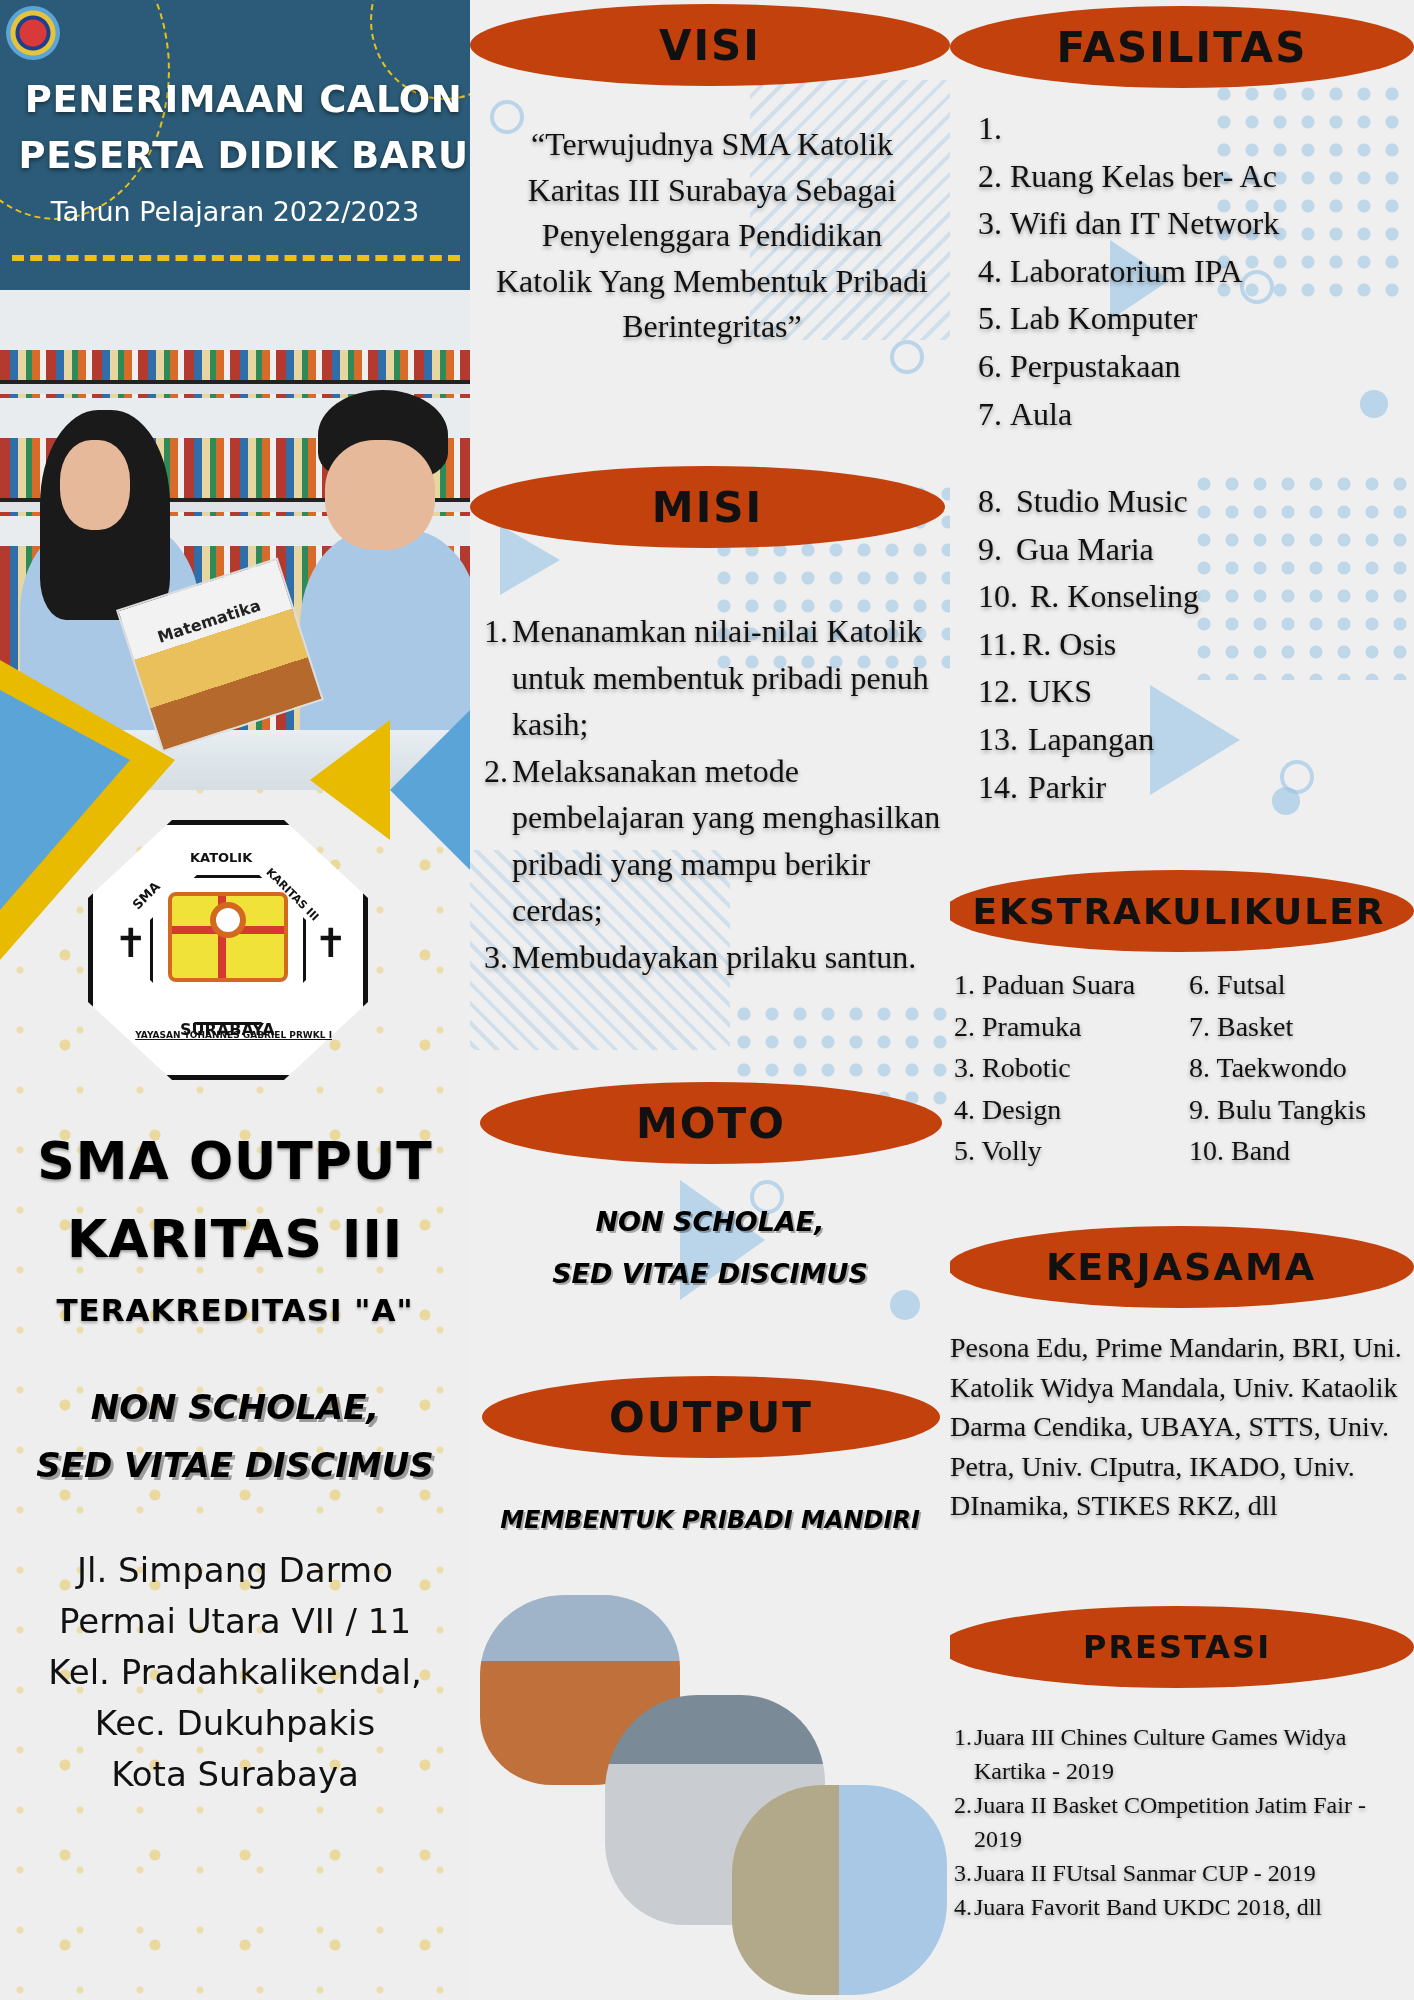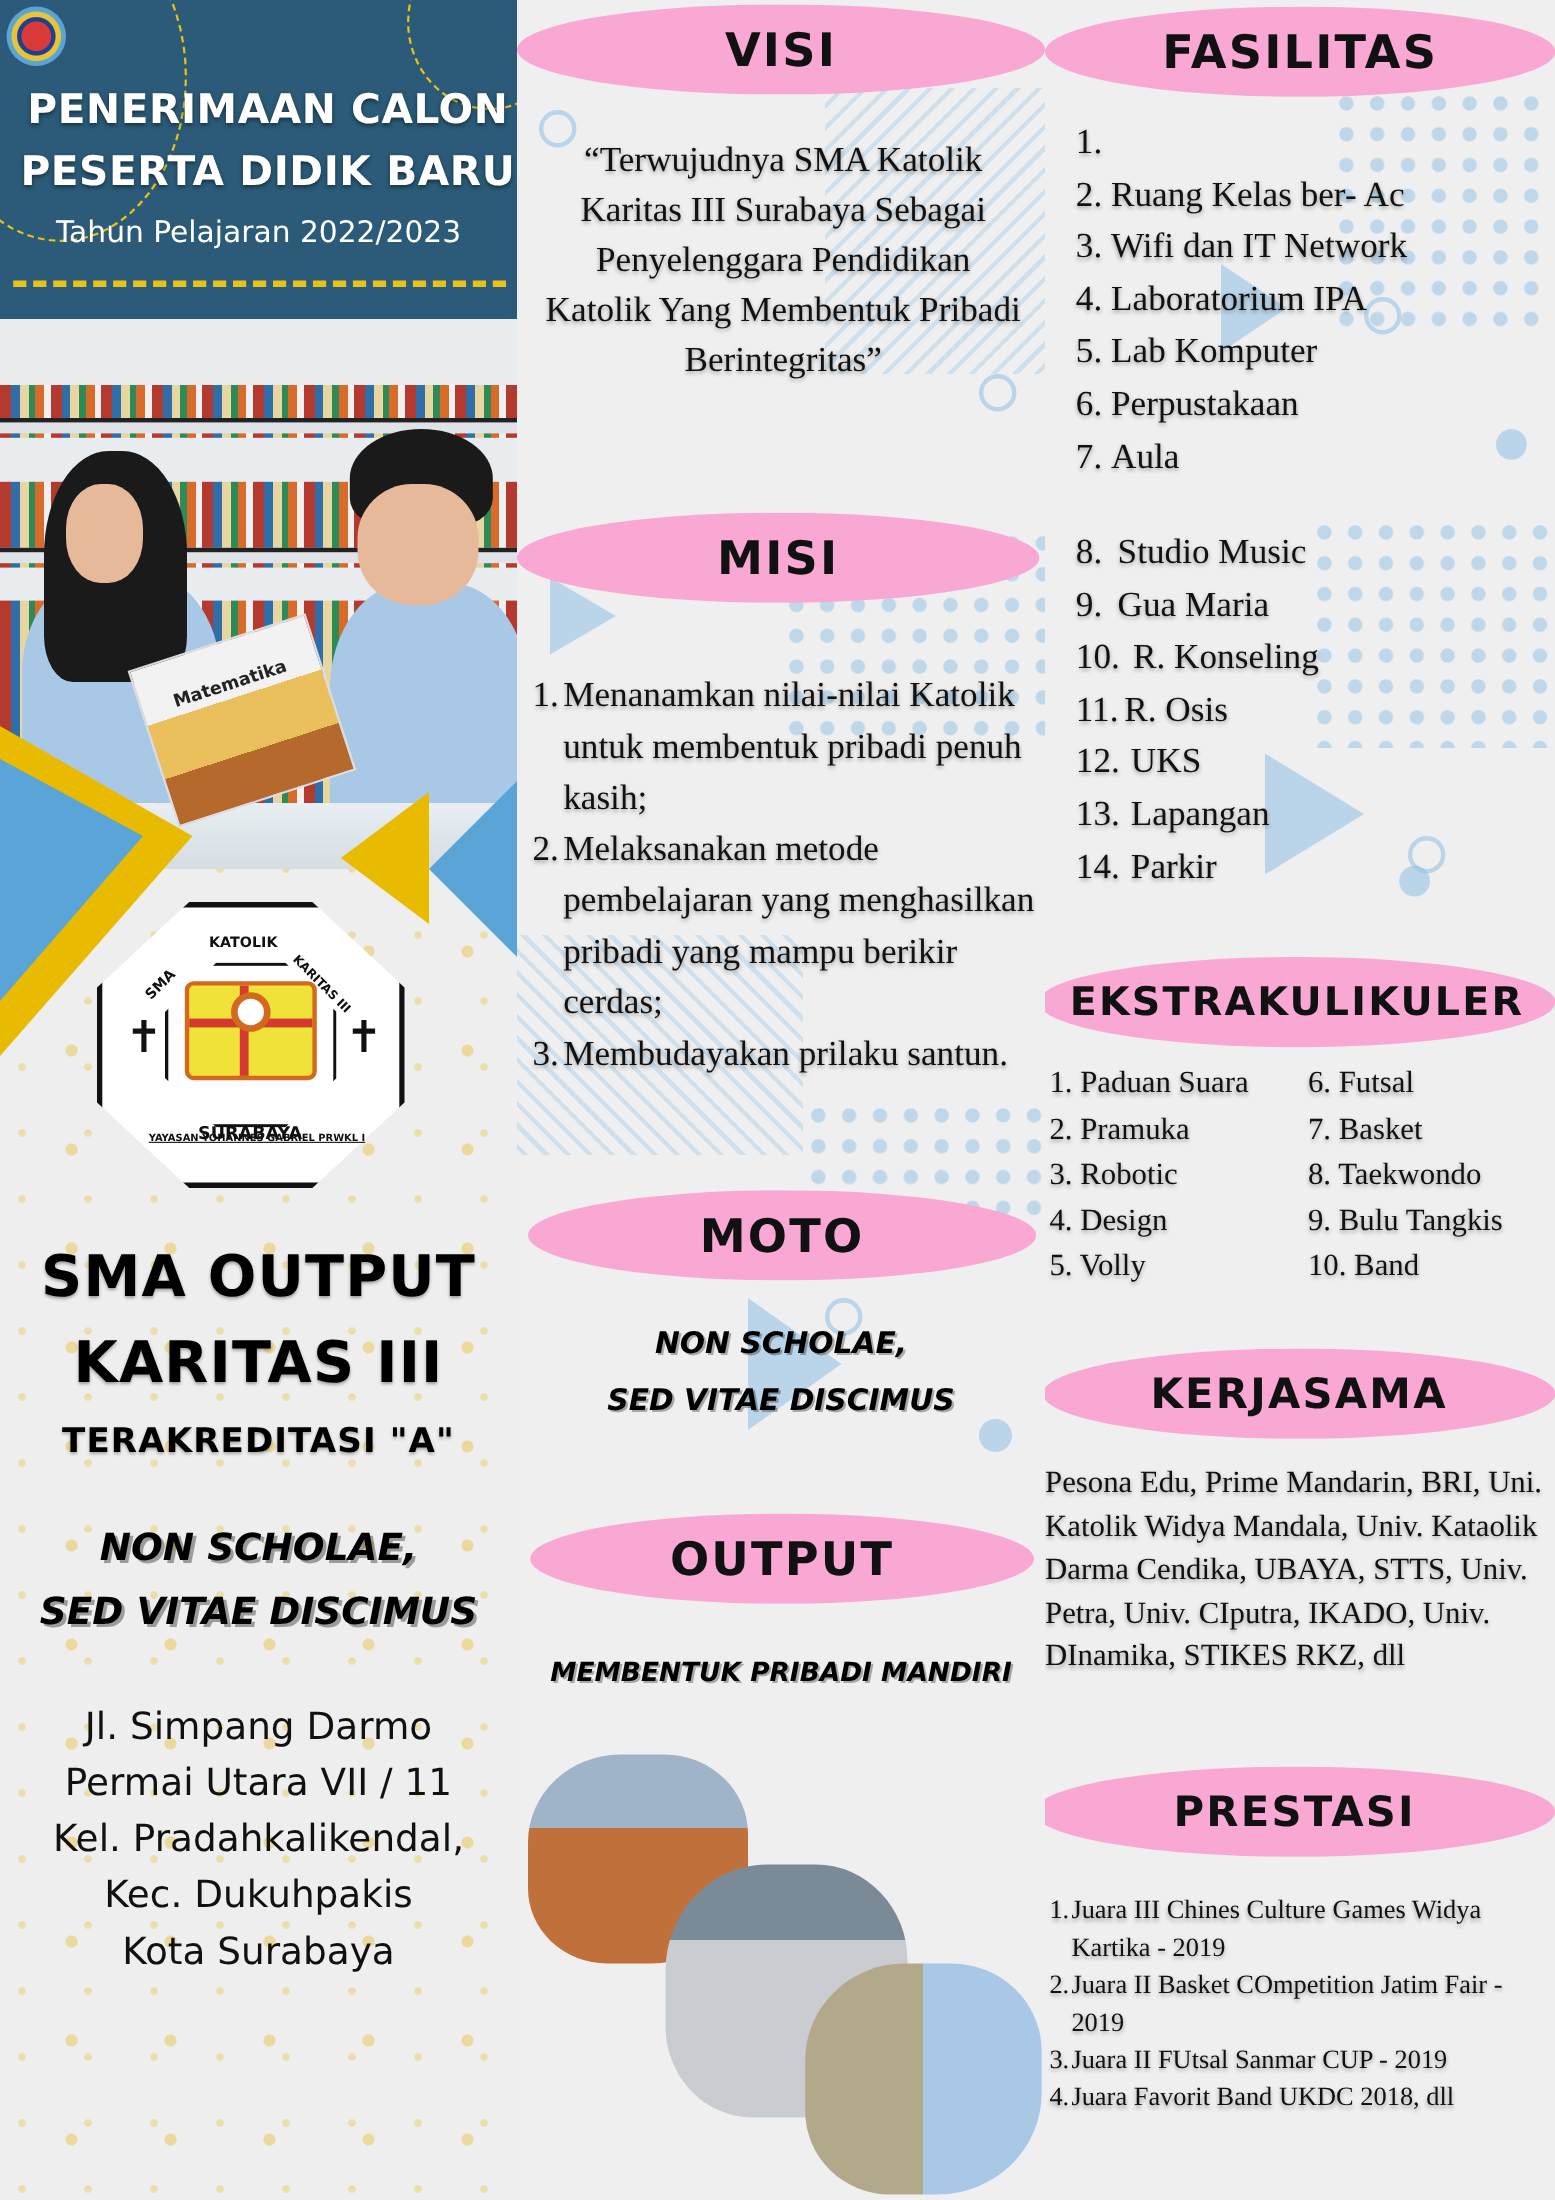--- a/index.html
+++ b/index.html
@@ -66,21 +66,21 @@
   
   .panel { position: absolute; top: 0; height: 2000px; overflow: hidden; }
   .mid { left: 470px; width: 480px; }
   .right { left: 950px; width: 464px; }
   .bg-stripes { position: absolute; background: repeating-linear-gradient(135deg, transparent 0 10px, rgba(150,195,228,0.35) 10px 14px); }
   .bg-dots { position: absolute; background-image: radial-gradient(circle, rgba(150,195,228,0.55) 6px, transparent 7px); background-size: 28px 28px; }
   .bg-circle { position: absolute; border-radius: 50%; border: 4px solid rgba(150,195,228,0.6); }
   .bg-fcircle { position: absolute; border-radius: 50%; background: rgba(150,195,228,0.6); }
   .bg-tri { position: absolute; width: 0; height: 0; }
 
-  .banner { position: absolute; height: 82px; background: #f9a8d4;
+  .banner { position: absolute; height: 82px; background: #c2410c;
     clip-path: ellipse(50% 50% at 50% 50%); display: flex; align-items: center; justify-content: center; }
   .banner span { font-family: "DejaVu Sans", sans-serif; font-weight: 900; font-size: 42px; color: #111; letter-spacing: 2px; }
 
   .serif-text { font-family: "Liberation Serif", serif; color: #111; text-shadow: 0 2px 4px rgba(0,0,0,0.35); }
   .visi { position: absolute; left: 24px; top: 122px; width: 436px; text-align: center; font-size: 32px; line-height: 45.5px; }
   .olist { position: absolute; list-style: none; }
   .olist li { display: flex; }
   .olist .num { flex: 0 0 auto; }
   .misi-list { left: 14px; top: 608px; width: 460px; font-size: 32px; line-height: 46.5px; }
   .misi-list .num { width: 28px; }
@@ -320,21 +320,21 @@
       <li>10. Band</li>
     </ul>
   </div>
 
   <div class="banner" style="left:-2px;top:1226px;width:466px;">
       <span style="font-size:38px;">KERJASAMA</span>
     </div>
   <div class="kerja serif-text">Pesona Edu, Prime Mandarin, BRI, Uni. Katolik Widya Mandala, Univ. Kataolik Darma Cendika, UBAYA, STTS, Univ. Petra, Univ. CIputra, IKADO, Univ. DInamika, STIKES RKZ, dll</div>
 
   <div class="banner" style="left:-10px;top:1606px;width:474px;">
-      <span style="font-size:38px;">PRESTASI</span>
+      <span style="font-size:32px;">PRESTASI</span>
     </div>
   <ol class="olist pres-list serif-text">
     <li>
         <span class="num">1.</span>
         <span>Juara III Chines Culture Games Widya Kartika - 2019</span>
       </li>
     <li>
         <span class="num">2.</span>
         <span>Juara II Basket COmpetition Jatim Fair - 2019</span>
       </li>

